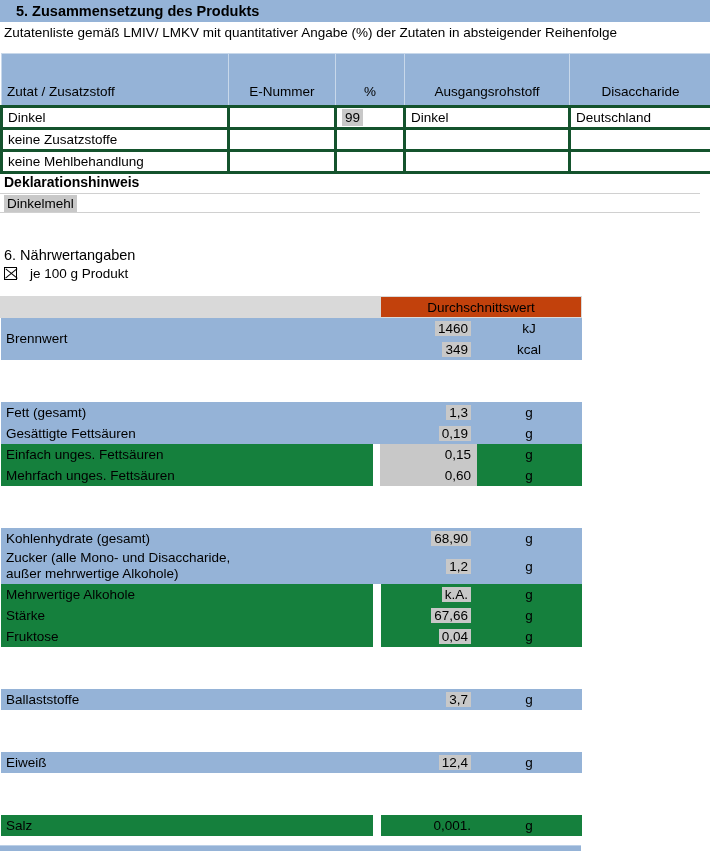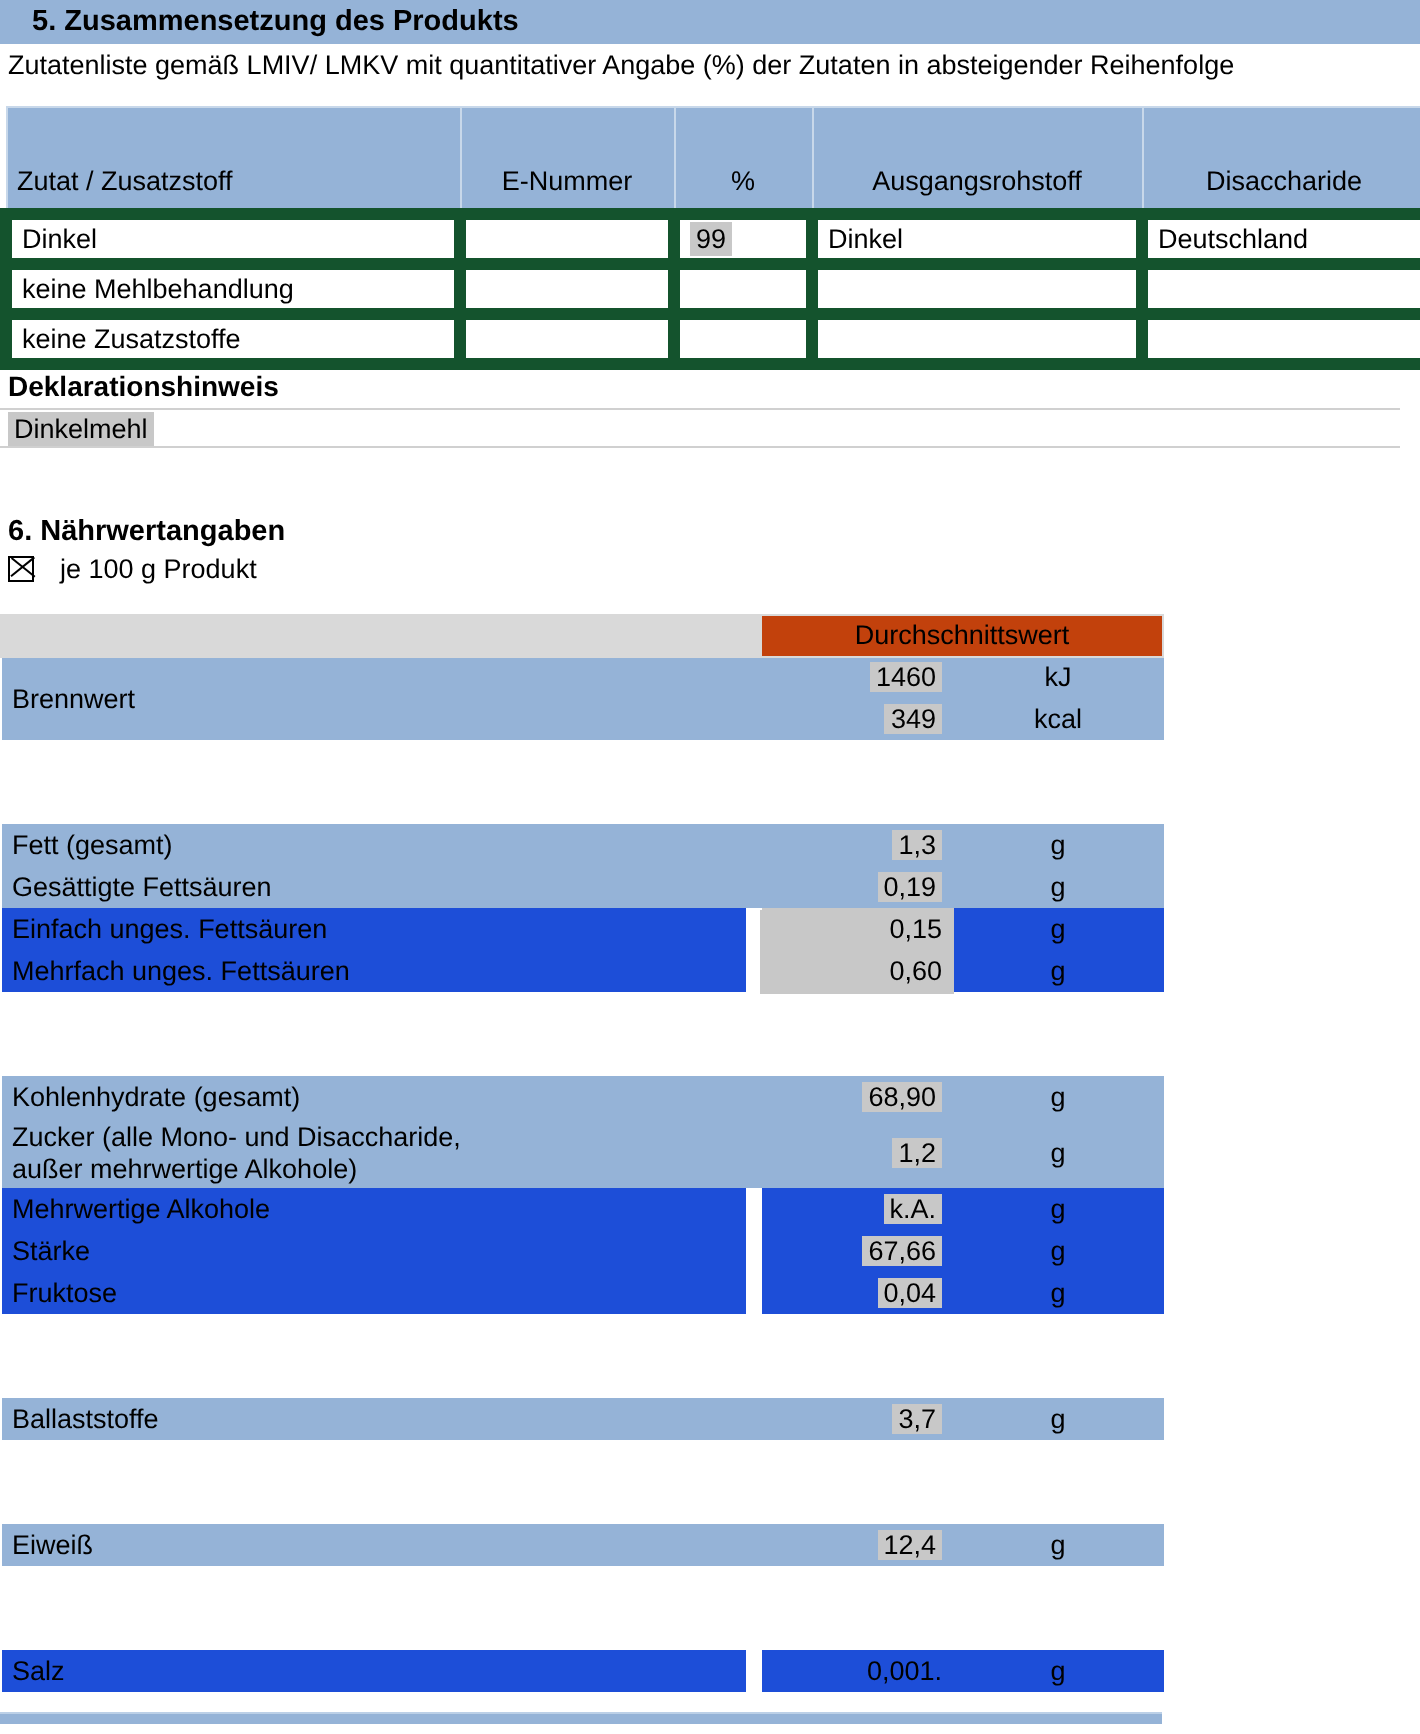--- a/index.html
+++ b/index.html
@@ -33,21 +33,21 @@
   }
 
   
   .ing-wrap { margin-top: 12px; padding: 0; }
   table.ing {
     border-collapse: collapse;
     width: 710px;
     table-layout: fixed;
   }
   table.ing th, table.ing td {
-    border: 6px solid #14532d;
+    border: 3px solid #14532d;
     font-weight: normal;
     font-size: 13.5px;
     padding: 2px 5px;
     vertical-align: middle;
     height: 21px;
   }
   table.ing thead th {
     background: #95b3d7;
     height: 53px;
     border: 1px solid #c8d8ea;
@@ -70,21 +70,21 @@
     border: 1px solid #d0d0d0;
     border-left: none; border-right: none;
     height: 20px;
     line-height: 19px;
     padding-left: 4px;
   }
   .dekl-line .hl { background: #c8c8c8; text-align: right; }
 
   
   .sec6-title {
-    font-weight: bold;
+    font-weight: normal;
     font-size: 14.5px;
     padding: 0 4px;
     margin-top: 34px;
   }
   .cb-row {
     padding: 0 4px;
     margin-top: 2px;
     display: flex;
     align-items: center;
     gap: 13px;
@@ -123,21 +123,21 @@
   }
   col.c-name { width: 372px; }
   col.c-gap  { width: 8px;  }
   col.c-val  { width: 96px; }
   col.c-unit { width: 105px;}
 
   .nt .hdr-gray { background: #d9d9d9; border-color: #d9d9d9; }
   .nt .hdr-gray-ctr { background: #c2410c; border-color:#d9d9d9; text-align:center; }
 
   .rowblue td { background: #95b3d7; border-color: #bcd0e7; }
-  .rowwhite td { background: #1d4ed8; border-color: #d9d9d9; }
+  .rowwhite td { background: #15803d; border-color: #d9d9d9; }
 
   .val { text-align: right; }
   .unit { text-align: center; margin-top: 33px; }
   .b { font-weight: bold; }
 
   .gapv { height: 12px; }
   .gapv td { background: #ffffff; border: none; padding: 0; height: 12px; }
   .gapv-sm { height: 9px; }
   .gapv-sm td { background: #ffffff; border: none; padding: 0; height: 9px; }
 
@@ -182,28 +182,28 @@
   </thead>
   <tbody>
     <tr>
       <td class="c-left">Dinkel</td>
       <td class="c-left"></td>
       <td class="c-left"><span class="hl">99</span></td>
       <td class="c-left">Dinkel</td>
       <td class="c-left">Deutschland</td>
     </tr>
     <tr>
+      <td class="c-left">keine Zusatzstoffe</td>
+      <td class="c-left"></td>
+      <td class="c-left"></td>
+      <td class="c-left"></td>
+      <td class="c-left"></td>
+    </tr>
+    <tr>
       <td class="c-left">keine Mehlbehandlung</td>
-      <td class="c-left"></td>
-      <td class="c-left"></td>
-      <td class="c-left"></td>
-      <td class="c-left"></td>
-    </tr>
-    <tr>
-      <td class="c-left">keine Zusatzstoffe</td>
       <td class="c-left"></td>
       <td class="c-left"></td>
       <td class="c-left"></td>
       <td class="c-left"></td>
     </tr>
   </tbody>
 </table>
 </div>
 
 <div class="blk-title">Deklarationshinweis</div>

